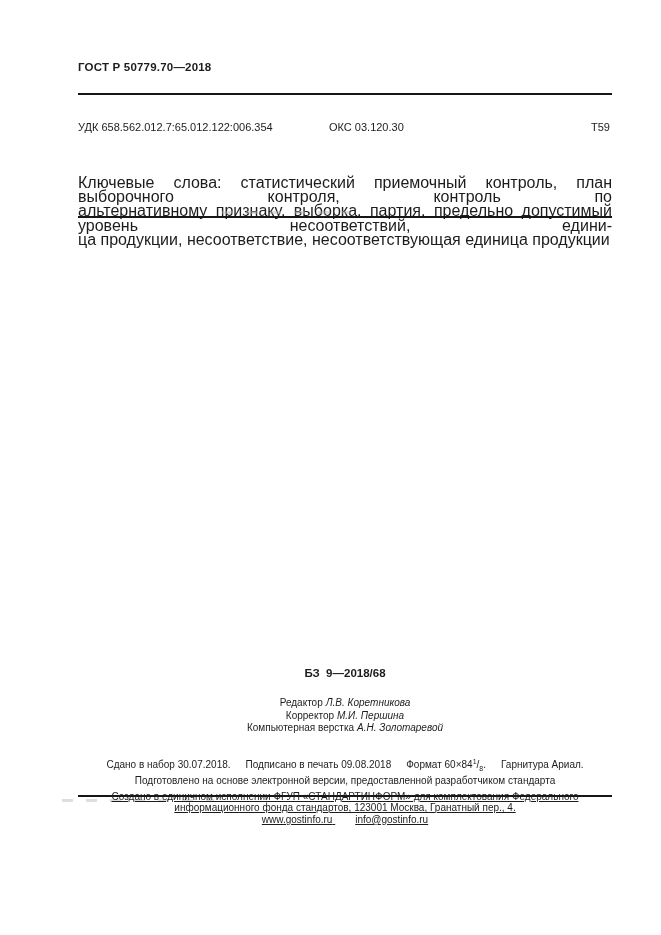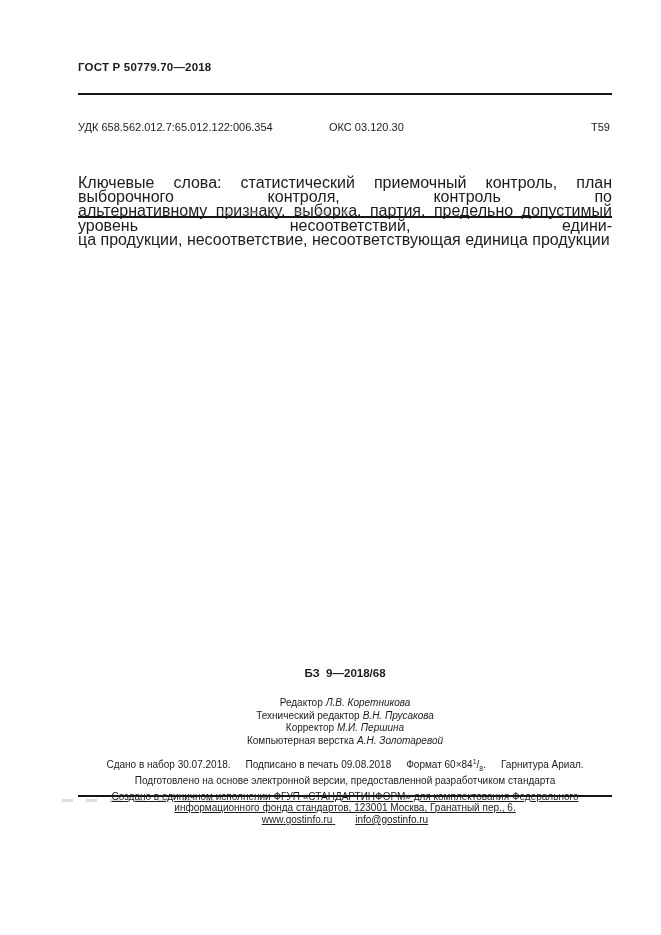--- a/index.html
+++ b/index.html
@@ -115,43 +115,40 @@
 
   <div class="abs artifact a1"></div>
 
   <div class="abs content-l content-w bz">БЗ  9—2018/68</div>
 
   <div class="abs content-l content-w credits">
     <div class="credit-line">
       <span class="role">Редактор</span><span class="name">Л.В. Коретникова</span>
     </div>
     <div class="credit-line">
-      <span class="role">Технический редактор</span><span class="name">В.Н. Прусакова</span>
-    </div>
-    <div class="credit-line">
       <span class="role">Корректор</span><span class="name">М.И. Першина</span>
     </div>
     <div class="credit-line">
       <span class="role">Компьютерная верстка</span><span class="name">А.Н. Золотаревой</span>
     </div>
   </div>
 
   <div class="abs content-l content-w imprint">
     <div class="imprint-line">
       <span class="seg">Сдано в набор 30.07.2018.</span><span class="seg">Подписано в печать 09.08.2018</span><span class="seg"><span>Формат 60×84</span><sup>1</sup><span>/</span><sub>8</sub><span>.</span></span><span class="seg">Гарнитура Ариал.</span>
     </div>
     <div class="imprint-line">Подготовлено на основе электронной версии, предоставленной разработчиком стандарта</div>
   </div>
 
   <div class="abs content-l content-w rule rule3"></div>
 
   <div class="abs artifact a2"></div>
 
   <div class="abs content-l content-w publisher">
     <div>Создано в единичном исполнении ФГУП «СТАНДАРТИНФОРМ» для комплектования Федерального</div>
-    <div>информационного фонда стандартов, 123001 Москва, Гранатный пер., 6.</div>
+    <div>информационного фонда стандартов, 123001 Москва, Гранатный пер., 4.</div>
     <div class="contacts">
       <span>www.gostinfo.ru</span>
       <span>info@gostinfo.ru</span>
     </div>
   </div>
 
 </div>
 
 </body></html>

